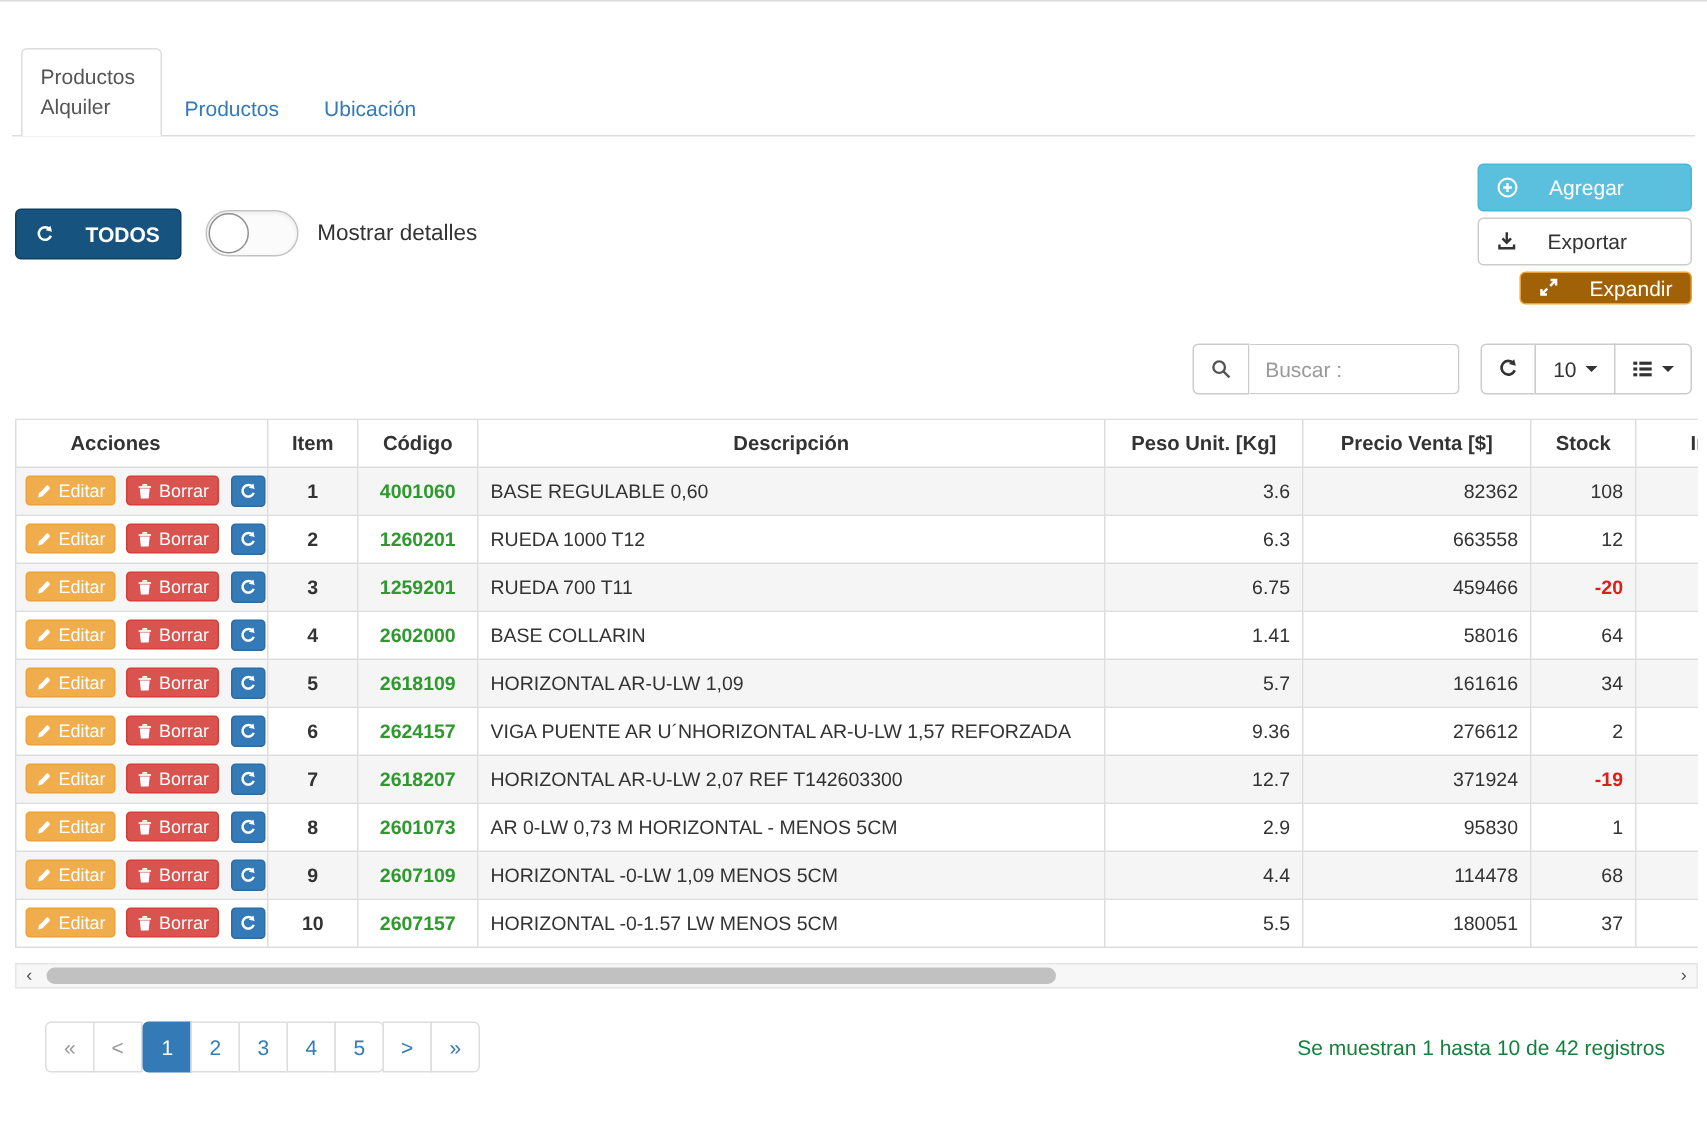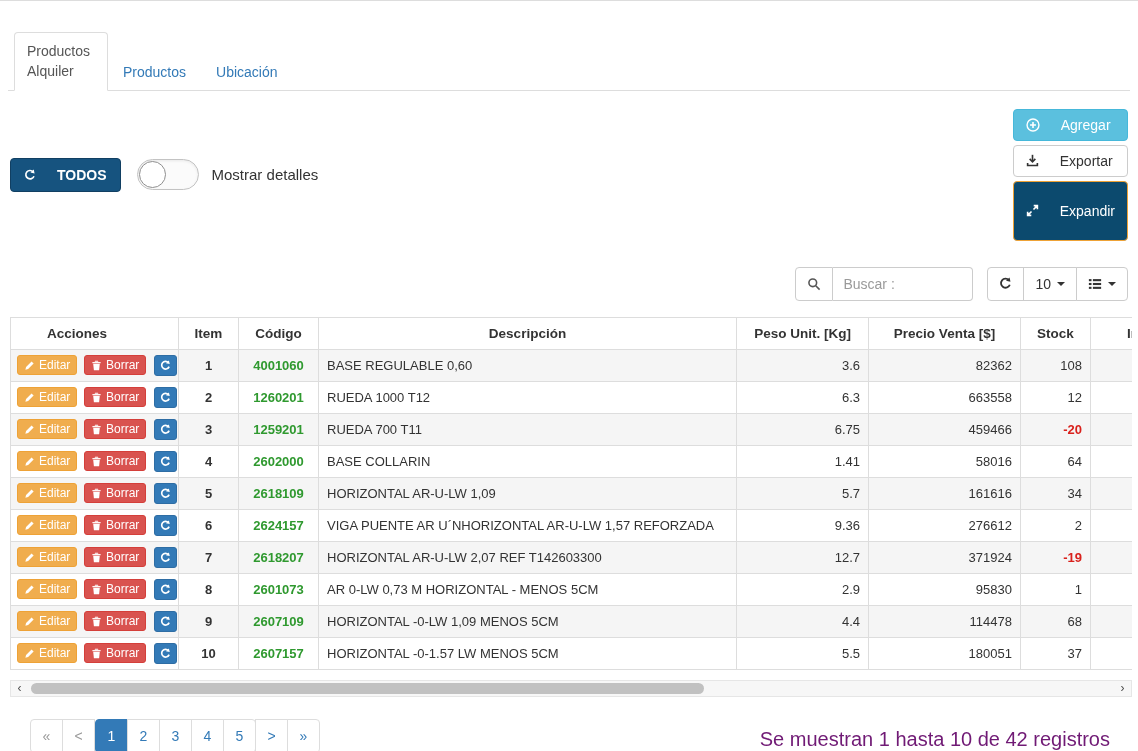--- a/index.html
+++ b/index.html
@@ -35,21 +35,21 @@
 
   
   .btn {
     display:inline-flex; align-items:center; gap:21px; border:1px solid transparent;
     border-radius:4px; cursor:pointer; font-size:14px; background:#fff;
     font-family:inherit; white-space:nowrap;
   }
   .btn-todos { background:#16537f; border-color:#113f62; color:#fff; padding:8px 13px; font-weight:bold; }
   .btn-info    { background:#5bc0de; border-color:#46b8da; color:#fff; padding:7px 12px; }
   .btn-default { background:#fff;    border-color:#ccc;    color:#333; padding:7px 12px; }
-  .btn-warning { background:#0c4a6e; border-color:#eea236; color:#fff; padding:21px 12px; }
+  .btn-warning { background:#a16207; border-color:#eea236; color:#fff; padding:2px 12px;margin-left:28px; }
 
   
   .toolbar { display:flex; align-items:center; margin:18px 2px 0; }
   .toggle {
     width:62px; height:31px; border:1px solid #c3c3c3; border-radius:16px; background:#fbfbfb;
     position:relative; margin-left:16px; cursor:pointer;
     box-shadow:inset 0 1px 3px rgba(0,0,0,.08);
   }
   .toggle .knob {
     position:absolute; left:1px; top:1px; width:27px; height:27px; border-radius:50%;
@@ -121,21 +121,21 @@
   .pager { display:flex; }
   .pbtn {
     min-width:33px; height:34px; padding:6px 11px; border:1px solid #ddd; background:#fff;
     color:#337ab7; font-size:14px; display:inline-flex; align-items:center; justify-content:center;
     margin-left:-1px; cursor:pointer; font-family:inherit;
   }
   .pbtn:first-child { border-radius:4px 0 0 4px; margin-left:0; }
   .pbtn:last-child  { border-radius:0 4px 4px 0; }
   .pbtn.dis { color:#999; }
   .pbtn.active { background:#337ab7; border-color:#337ab7; color:#fff; }
-  .status { font-size:20px; color:#701a75; padding-top:9px; }
+  .status { font-size:14px; color:#15803d; padding-top:9px; }
 </style>
 </head>
 <body>
 
 <div class="page">
 
 
   <div class="tabs">
     <div class="tab active">Productos Alquiler</div>
     <div class="tab">Productos</div>

